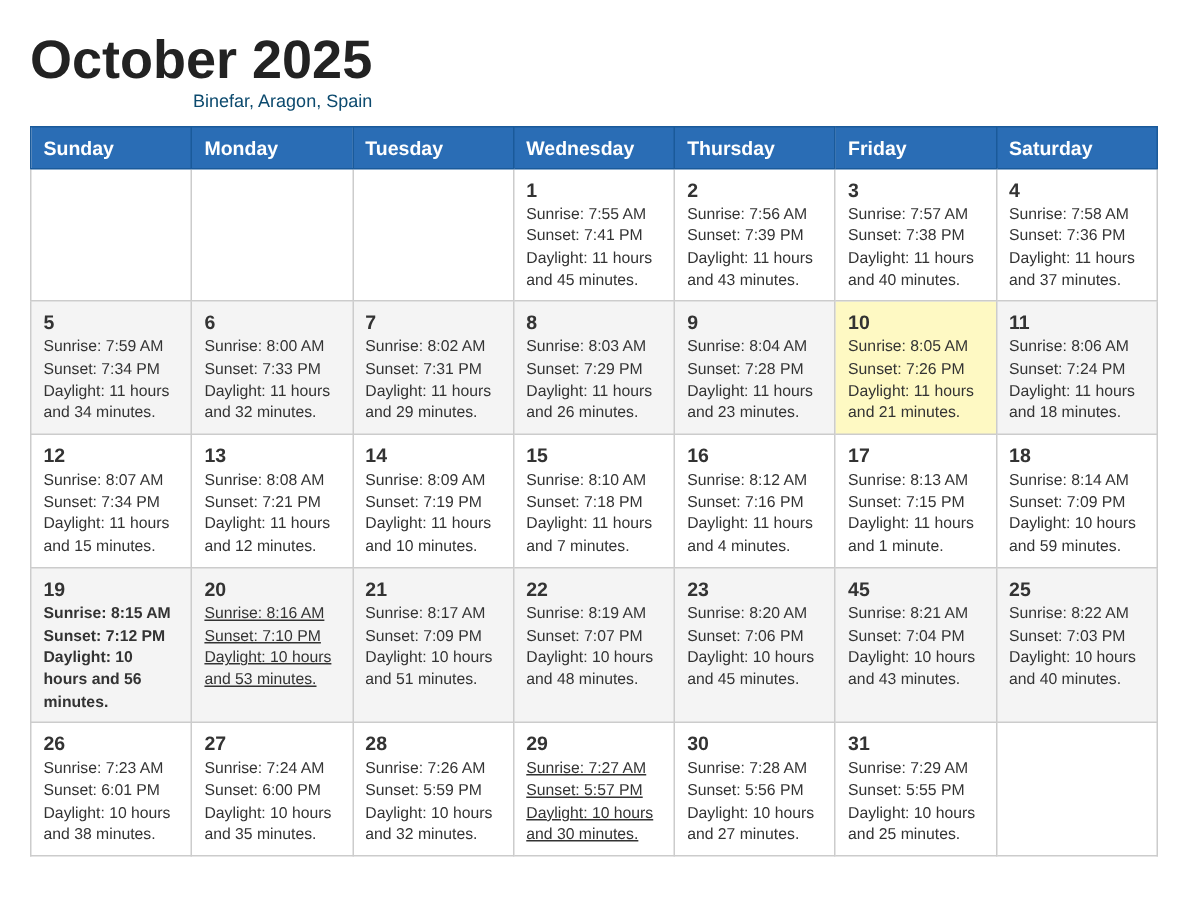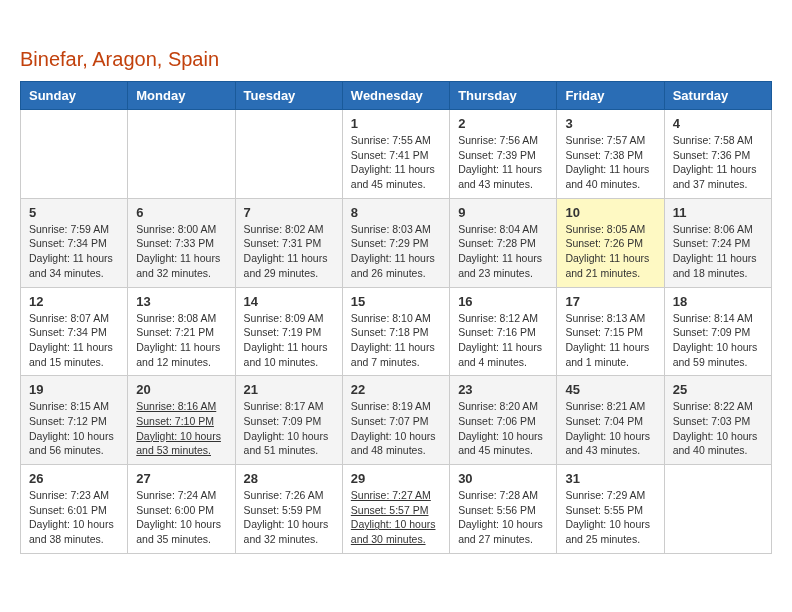--- a/index.html
+++ b/index.html
@@ -38,23 +38,22 @@
     .title-block {
       text-align: right;
     }
     .month-title {
       font-size: 36px;
       font-weight: bold;
       color: #222;
       line-height: 1.1;
     }
     .location-title {
-      font-size: 20px;
-      color: #c2410c;
-      margin-top: 28px;
+      font-size: 12px;
+      color: #0c4a6e;
     }
     .calendar-table {
       width: 100%;
       border-collapse: collapse;
       border: 1px solid #14b8a6;
     }
     .calendar-table th {
       background-color: #2a6db5;
       color: white;
       text-align: left;
@@ -92,20 +91,21 @@
     }
     .week-row td {
       height: 85px;
     }
   </style>
 </head>
 <body>
 
 <div class="header">
   <div class="title-block">
+    <div class="month-title">October 2025</div>
     <div class="location-title">Binefar, Aragon, Spain</div>
   </div>
 </div>
 
 <table class="calendar-table">
   <thead>
     <tr>
     <th>Sunday</th>
         <th>Monday</th>
         <th>Tuesday</th>
@@ -229,21 +229,21 @@
         <td>
           <span class="day-number">18</span>
           <div class="day-info" style="white-space: pre-line;">Sunrise: 8:14 AM
 Sunset: 7:09 PM
 Daylight: 10 hours and 59 minutes.</div>
         </td>
       </tr>
       <tr class="week-row" style="background: rgb(244, 244, 244);">
         <td style="background: rgb(244, 244, 244);">
           <span class="day-number">19</span>
-          <div class="day-info" style="white-space: pre-line;">Sunrise: 8:15 AM
+          <div class="day-info" style="white-space: pre-line; font-weight: bold;">Sunrise: 8:15 AM
 Sunset: 7:12 PM
 Daylight: 10 hours and 56 minutes.</div>
         </td>
         <td style="background: rgb(244, 244, 244);">
           <span class="day-number">20</span>
           <div class="day-info" style="white-space: pre-line; text-decoration: underline;">Sunrise: 8:16 AM
 Sunset: 7:10 PM
 Daylight: 10 hours and 53 minutes.</div>
         </td>
         <td style="background: rgb(244, 244, 244);">

